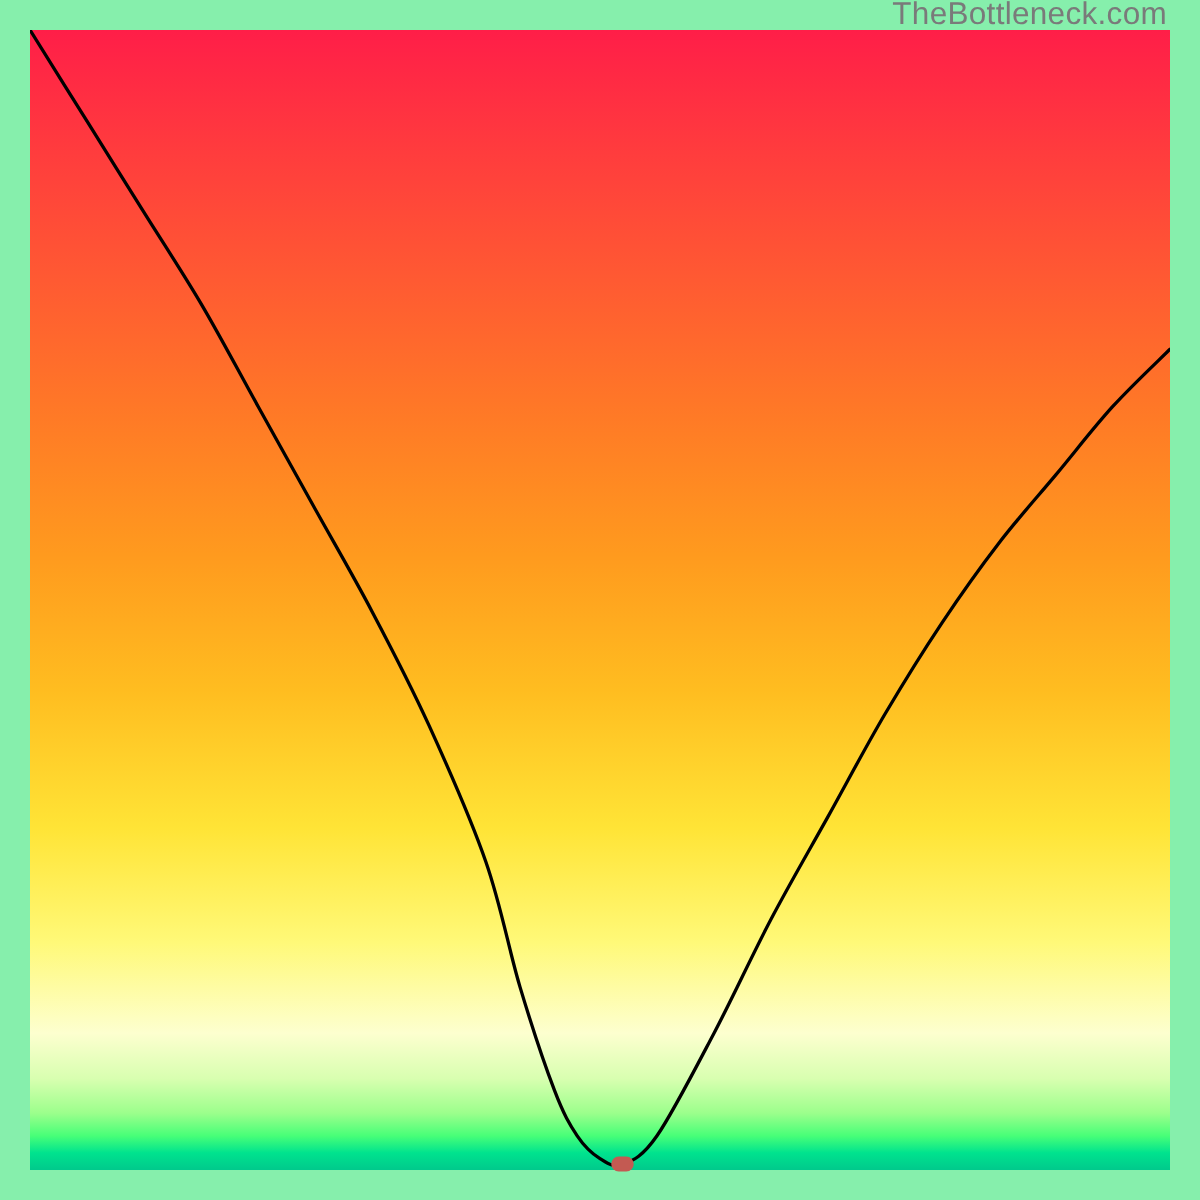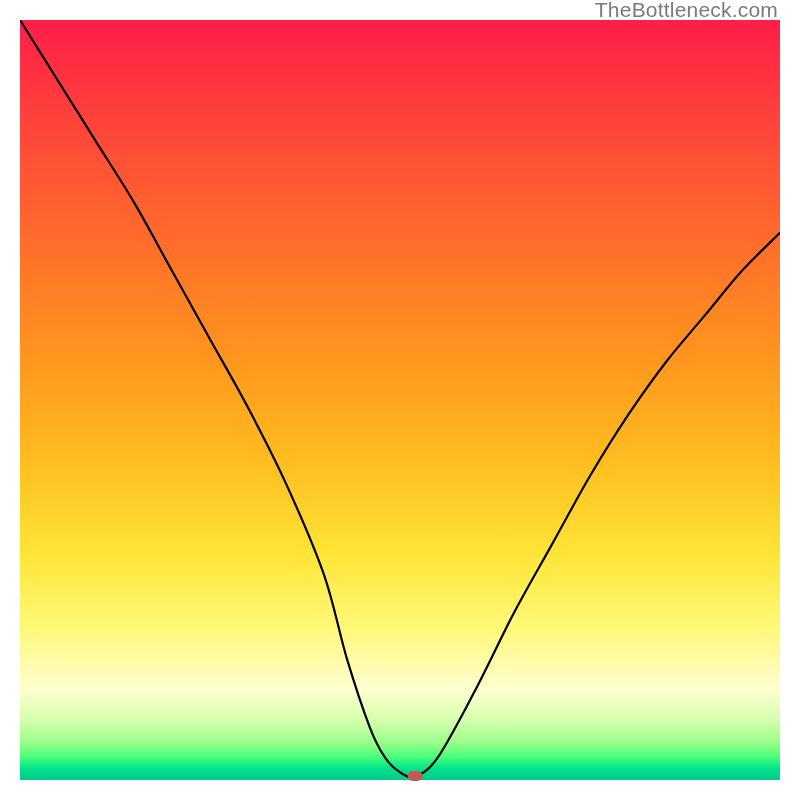--- a/index.html
+++ b/index.html
@@ -10,21 +10,21 @@
     overflow: hidden;
     background: #000;
     font-family: Arial, Helvetica, sans-serif;
   }
   .frame {
     position: absolute;
     left: 0;
     top: 0;
     width: 800px;
     height: 800px;
-    background: #ffffff;
+    background: #86efac;
   }
   .plot {
     position: absolute;
     left: 20px;
     top: 20px;
     width: 760px;
     height: 760px;
     
     background: linear-gradient(
       to bottom,

